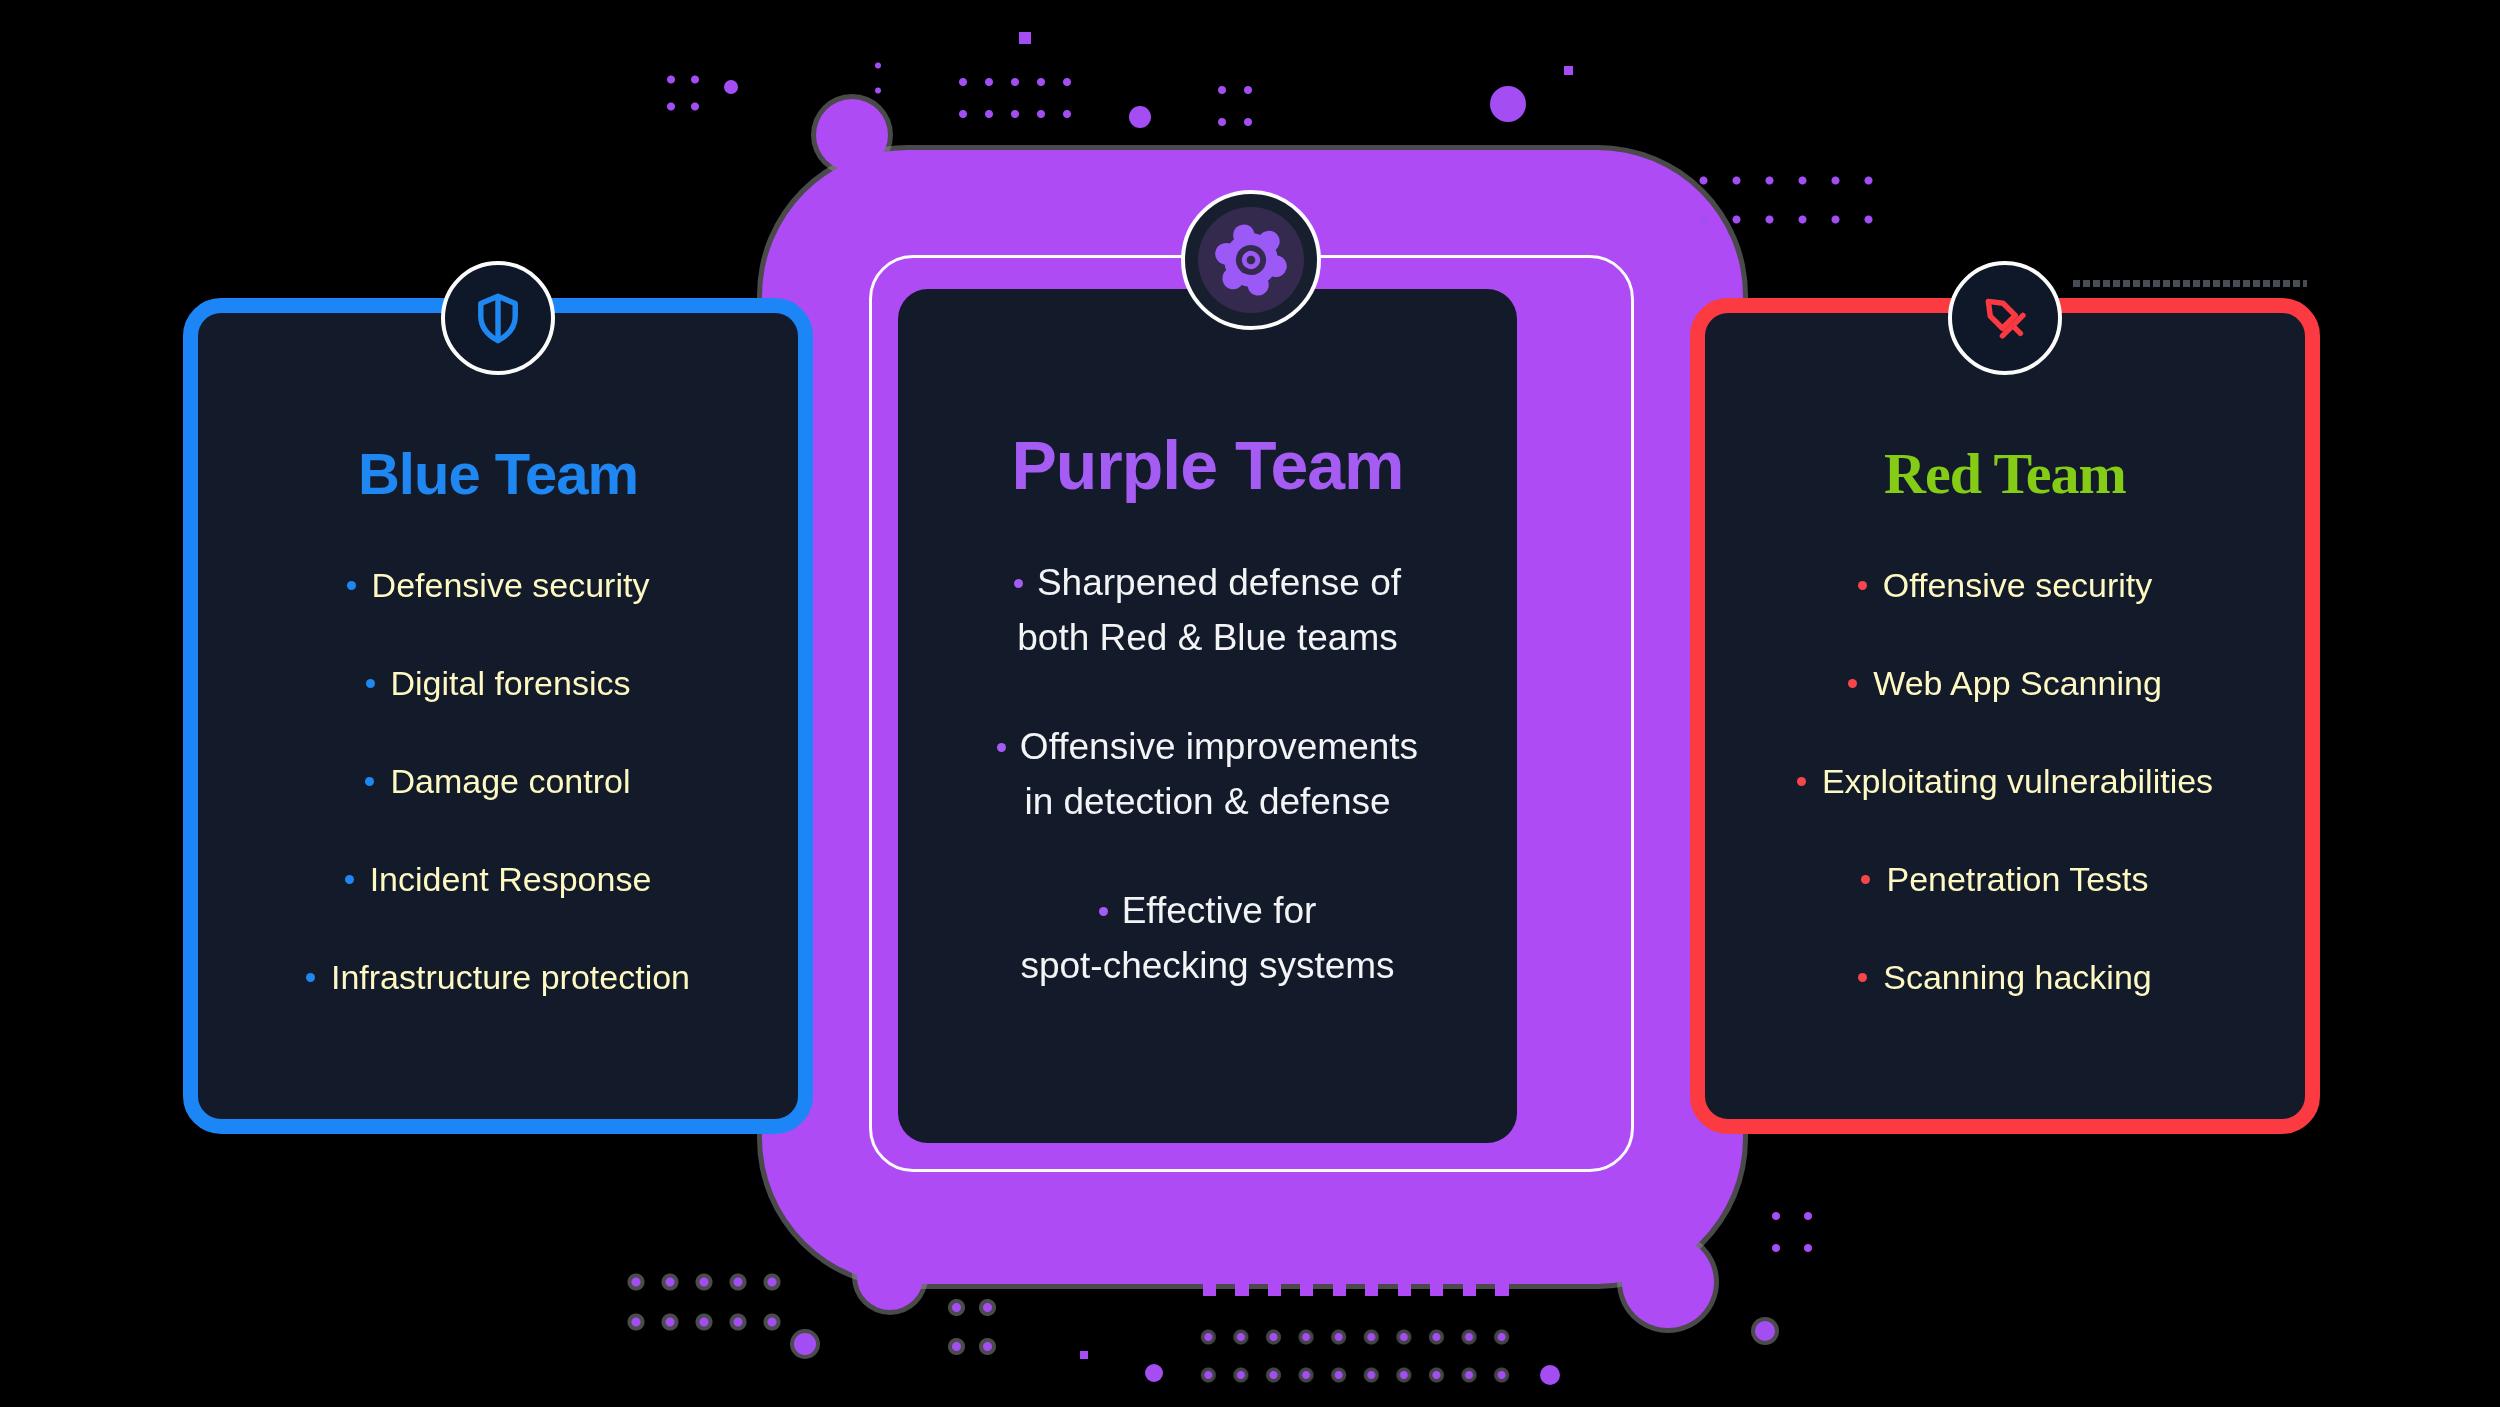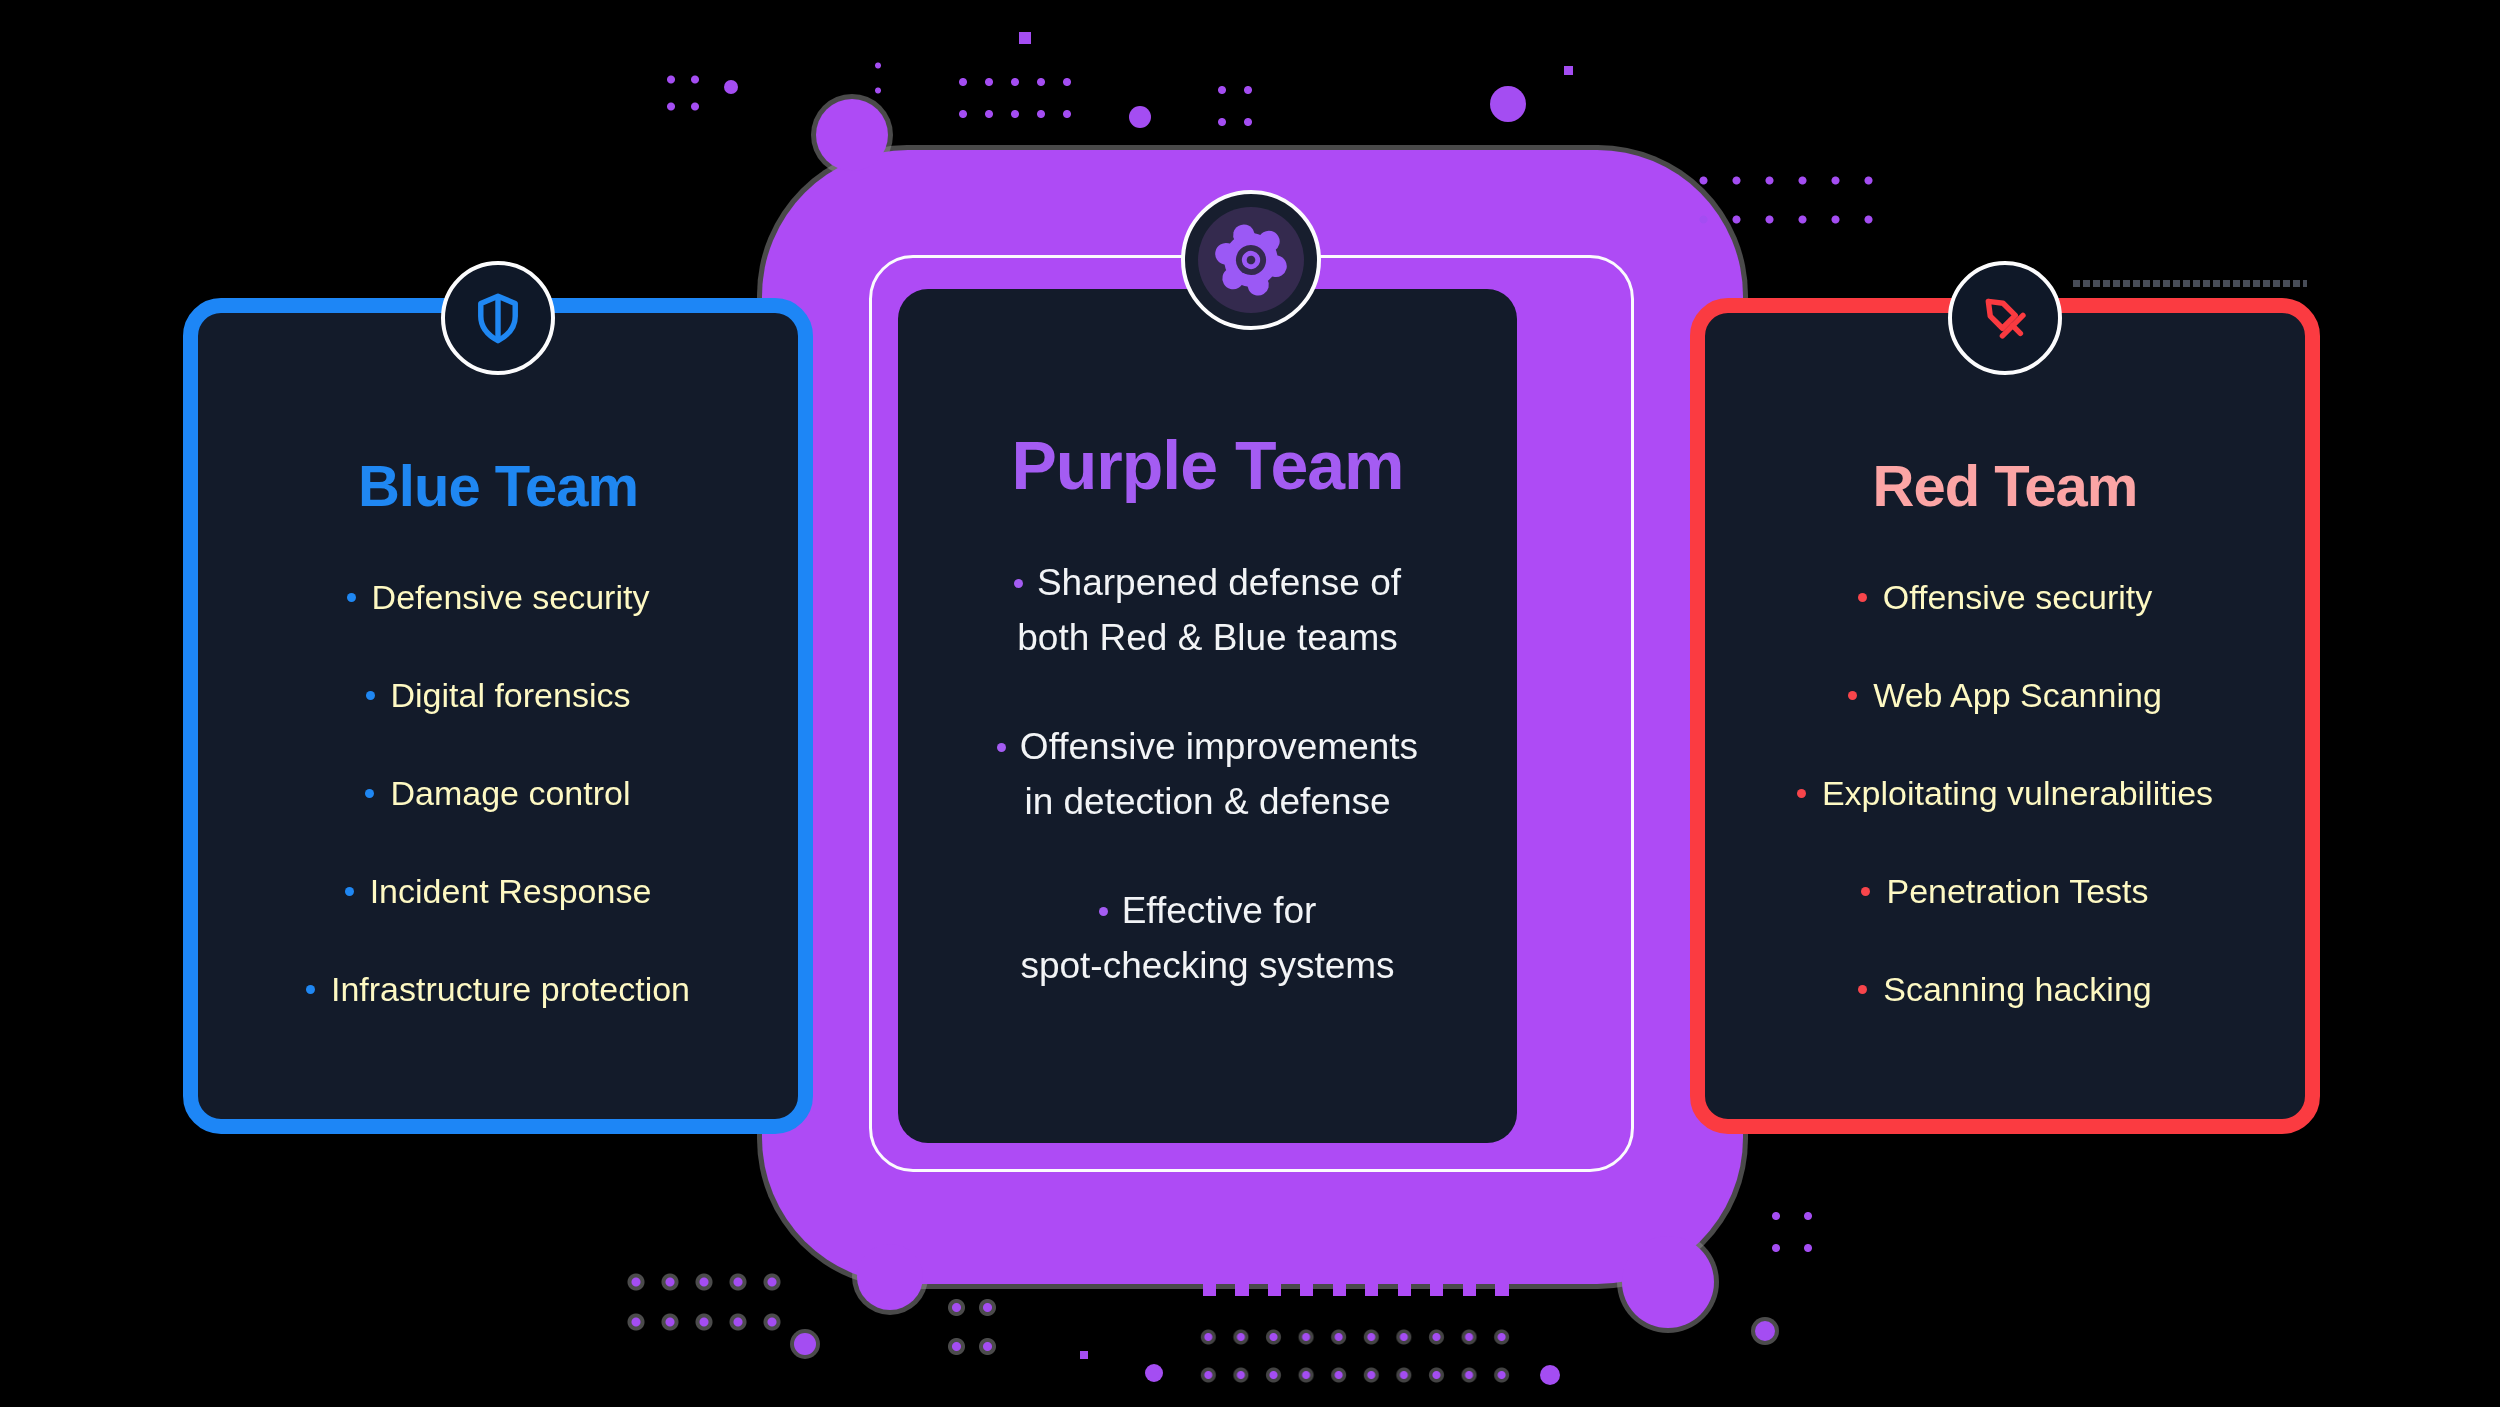--- a/index.html
+++ b/index.html
@@ -10,23 +10,23 @@
   .blob-gray{position:absolute;background:rgba(148,148,148,.5);}
   .blob{position:absolute;background:#AE4BF5;}
   .round{border-radius:50%;}
 
   
   .card{position:absolute;width:630px;height:836px;box-sizing:border-box;border-radius:38px;
         background:#131B2A;z-index:5;display:flex;flex-direction:column;align-items:center;
         padding-top:128px;gap:58px;}
   .card.blue{border:15px solid #1D86F6;}
   .card.red{border:15px solid #FB3B41;}
-  .card-title{font-size:58px;font-weight:700;line-height:66px;letter-spacing:-1px;margin-top:12px;}
+  .card-title{font-size:58px;font-weight:700;line-height:66px;letter-spacing:-1px;}
   .card.blue .card-title{color:#1F87F2;}
-  .card.red  .card-title{color:#fca5a5;}
+  .card.red  .card-title{color:#84cc16;font-family:Liberation Serif, serif;}
   .item{display:flex;align-items:center;gap:16px;height:40px;line-height:40px;
         font-size:34px;color:#fef9c3;}
   .dot{width:9px;height:9px;border-radius:50%;flex:0 0 auto;}
   .dot.b{background:#1F87F2;} .dot.p{background:#A45CF2;} .dot.r{background:#F8454B;}
 
   
   .panel-outline{position:absolute;left:869px;top:255px;width:765px;height:917px;box-sizing:border-box;
                  border:3px solid #FBFBFD;border-radius:44px;z-index:6;}
   .panel-inner{position:absolute;left:898px;top:289px;width:619px;height:854px;background:#131B2A;
                border-radius:30px;z-index:7;display:flex;flex-direction:column;align-items:center;

